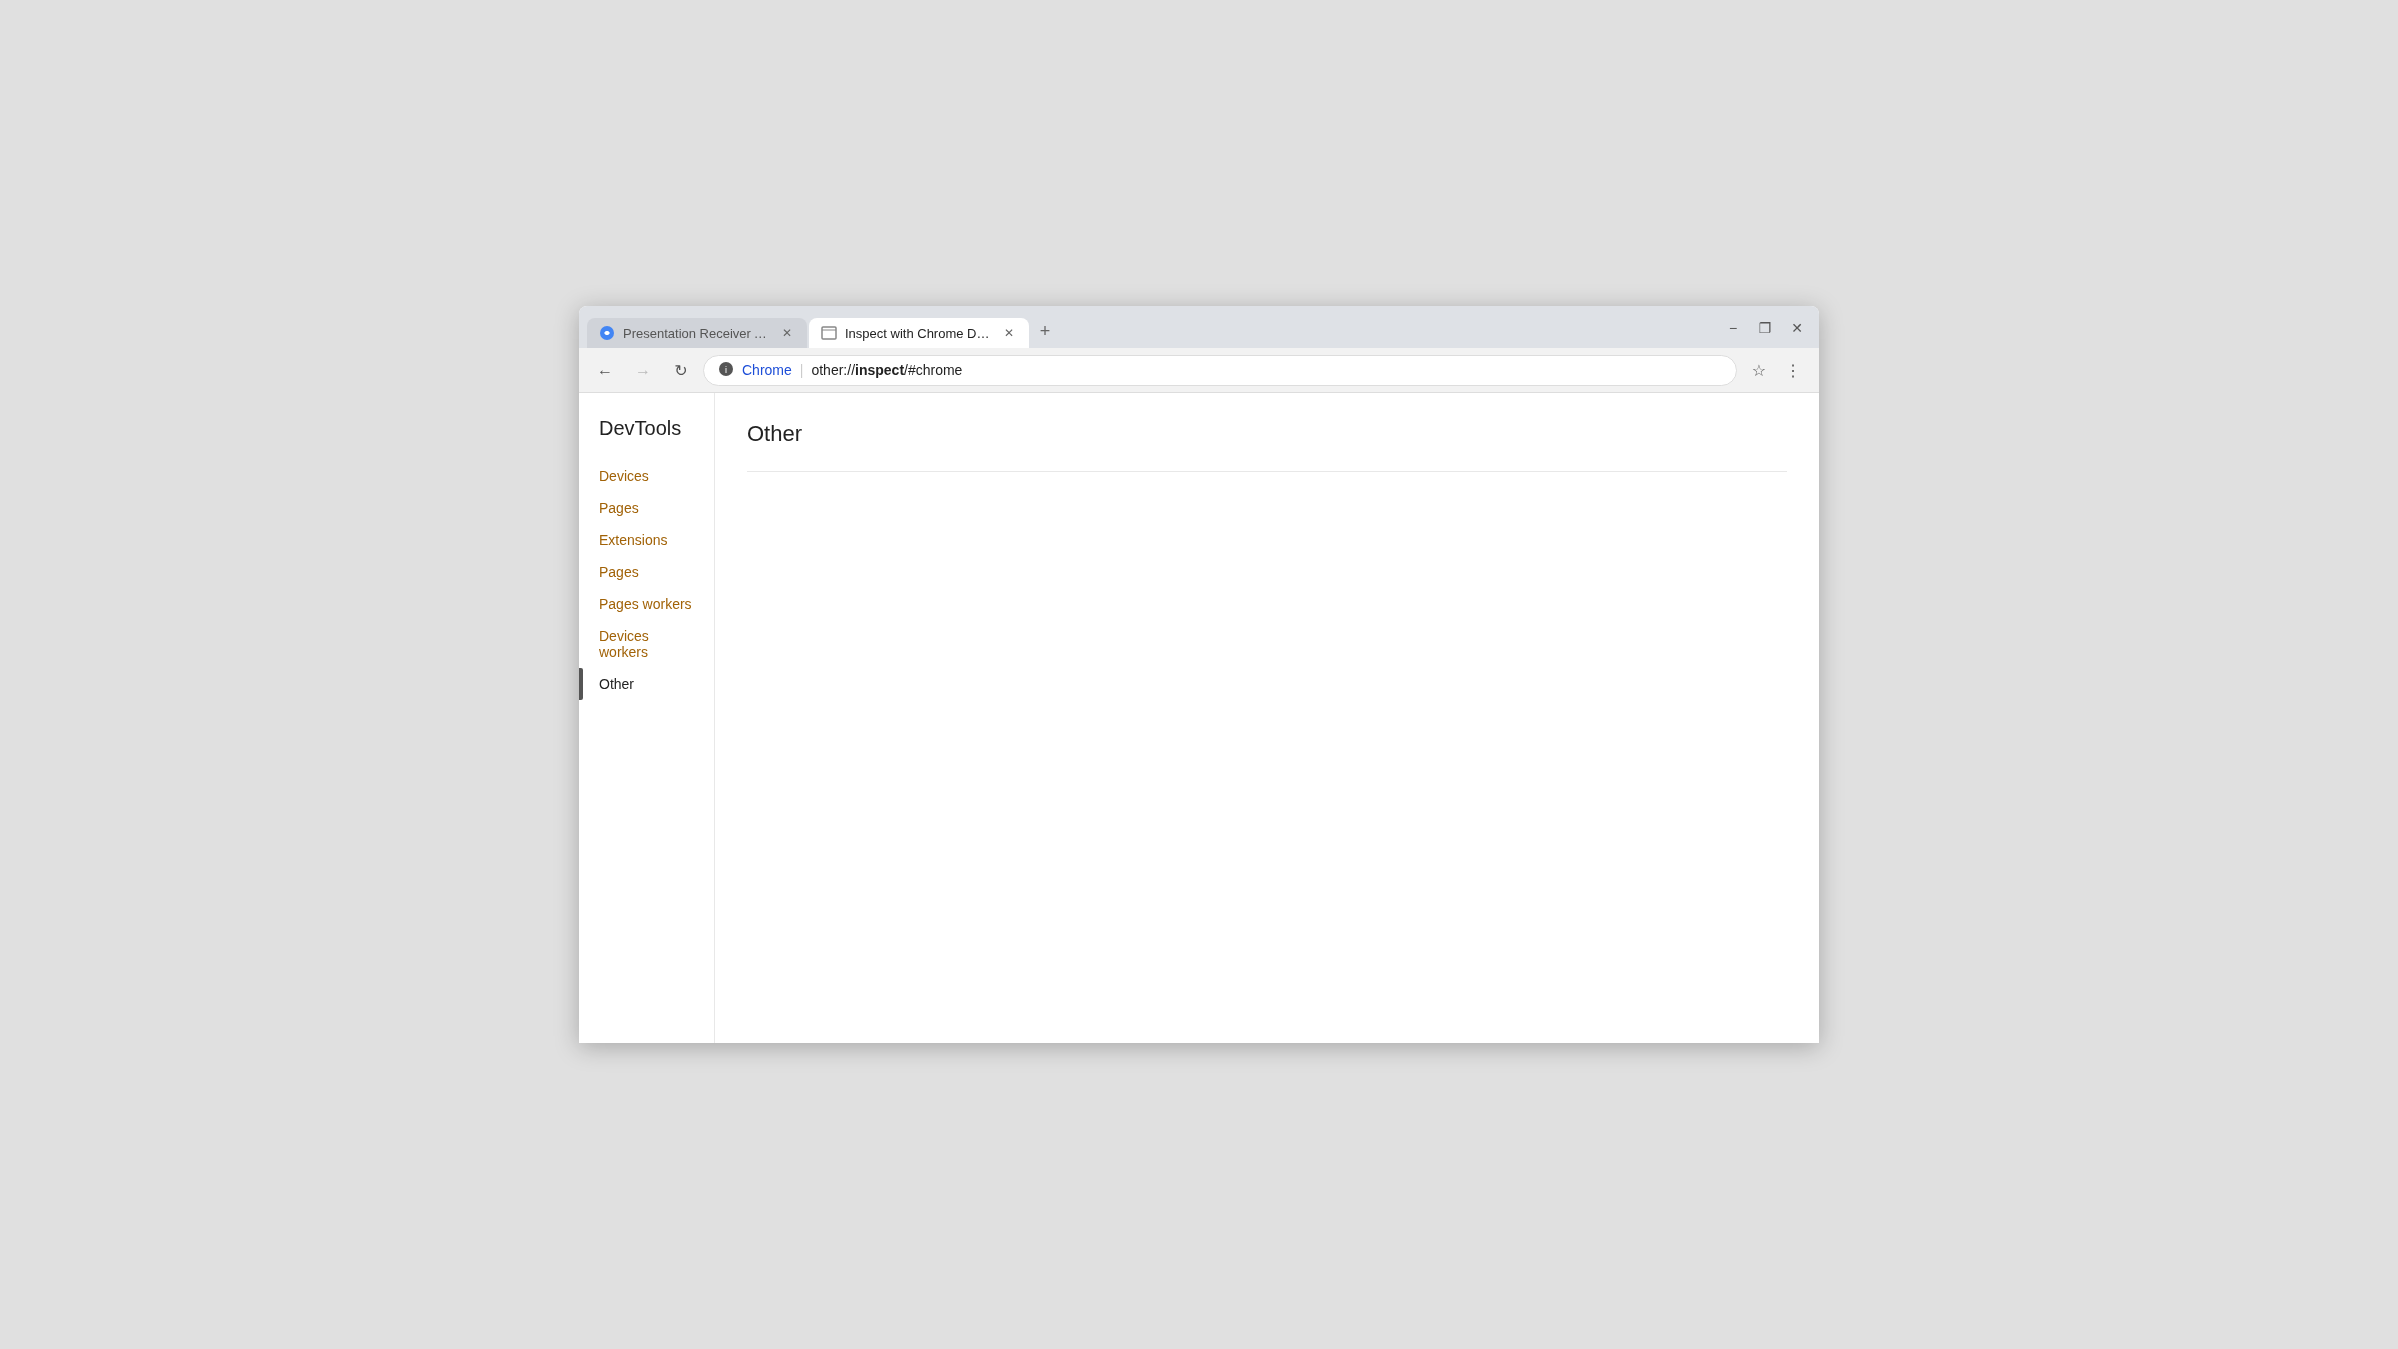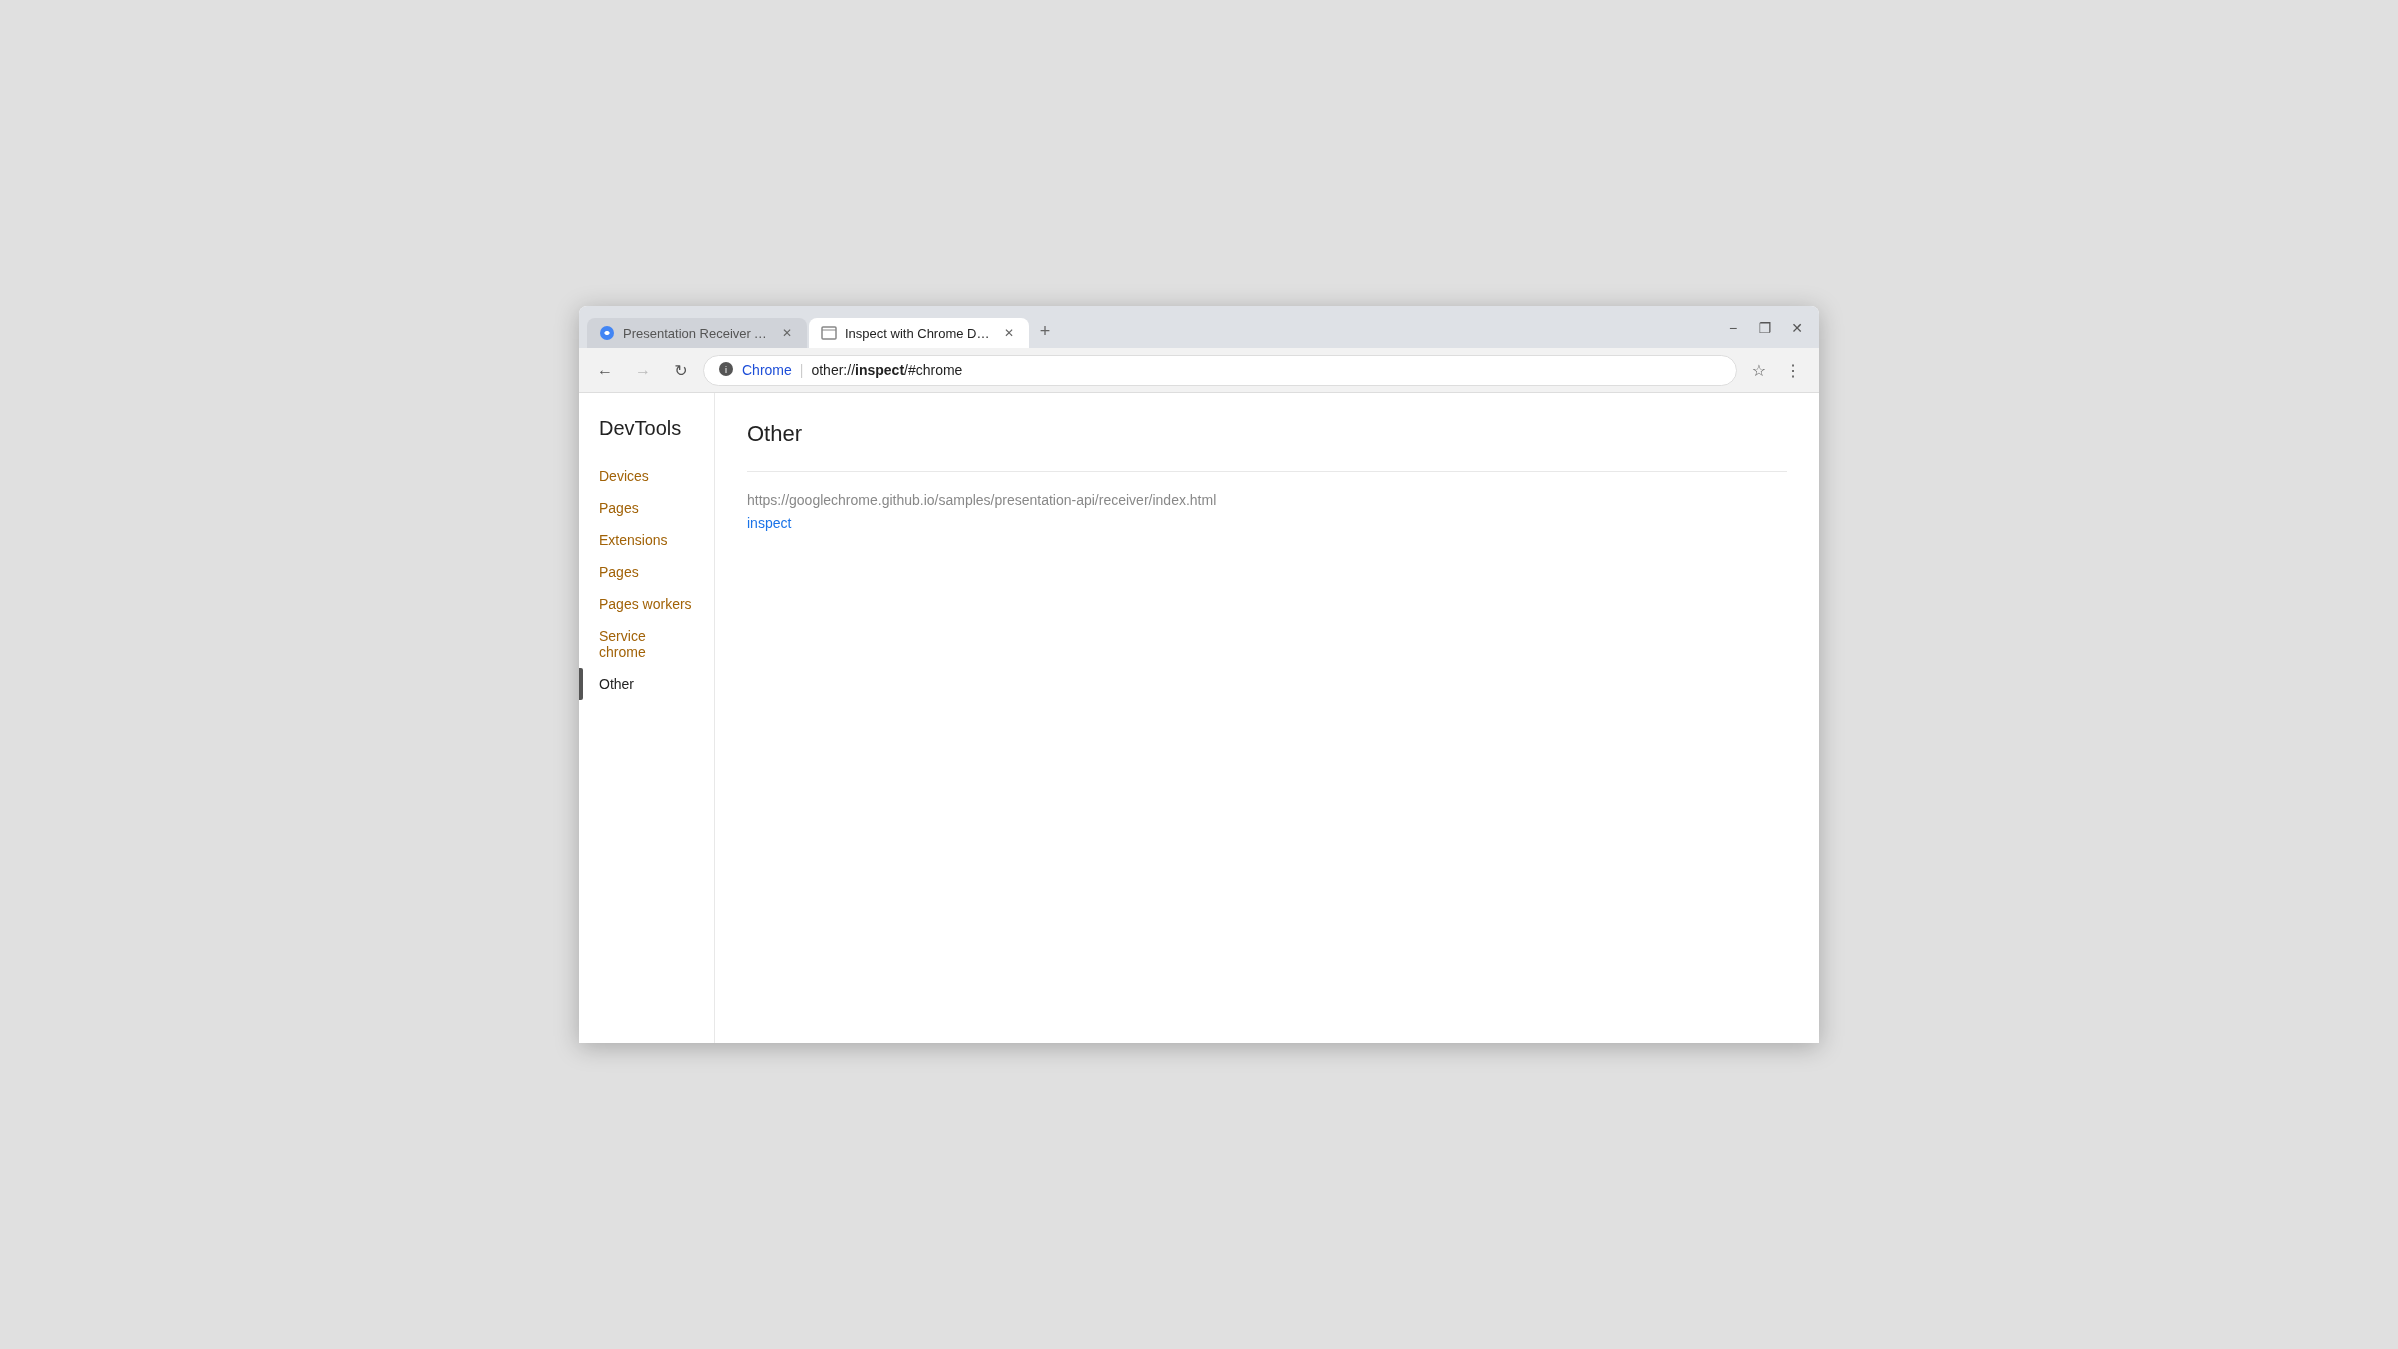--- a/index.html
+++ b/index.html
@@ -322,29 +322,25 @@
   <div class="content-area">
 
     <div class="sidebar">
       <div class="sidebar-title">DevTools</div>
       <ul class="sidebar-nav">
         <li>Devices</li>
         <li>Pages</li>
         <li>Extensions</li>
         <li>Pages</li>
         <li>Pages workers</li>
-        <li>Service chrome</li>
+        <li>Devices workers</li>
         <li class="active">Other</li>
       </ul>
     </div>
 
     <div class="main-panel">
       <h1 class="page-title">Other</h1>
       <hr class="divider">
 
-      <div>
-        <div class="item-url">https://googlechrome.github.io/samples/presentation-api/receiver/index.html</div>
-        <a class="item-link">inspect</a>
-      </div>
     </div>
 
   </div>
 </div>
 
 </body></html>

